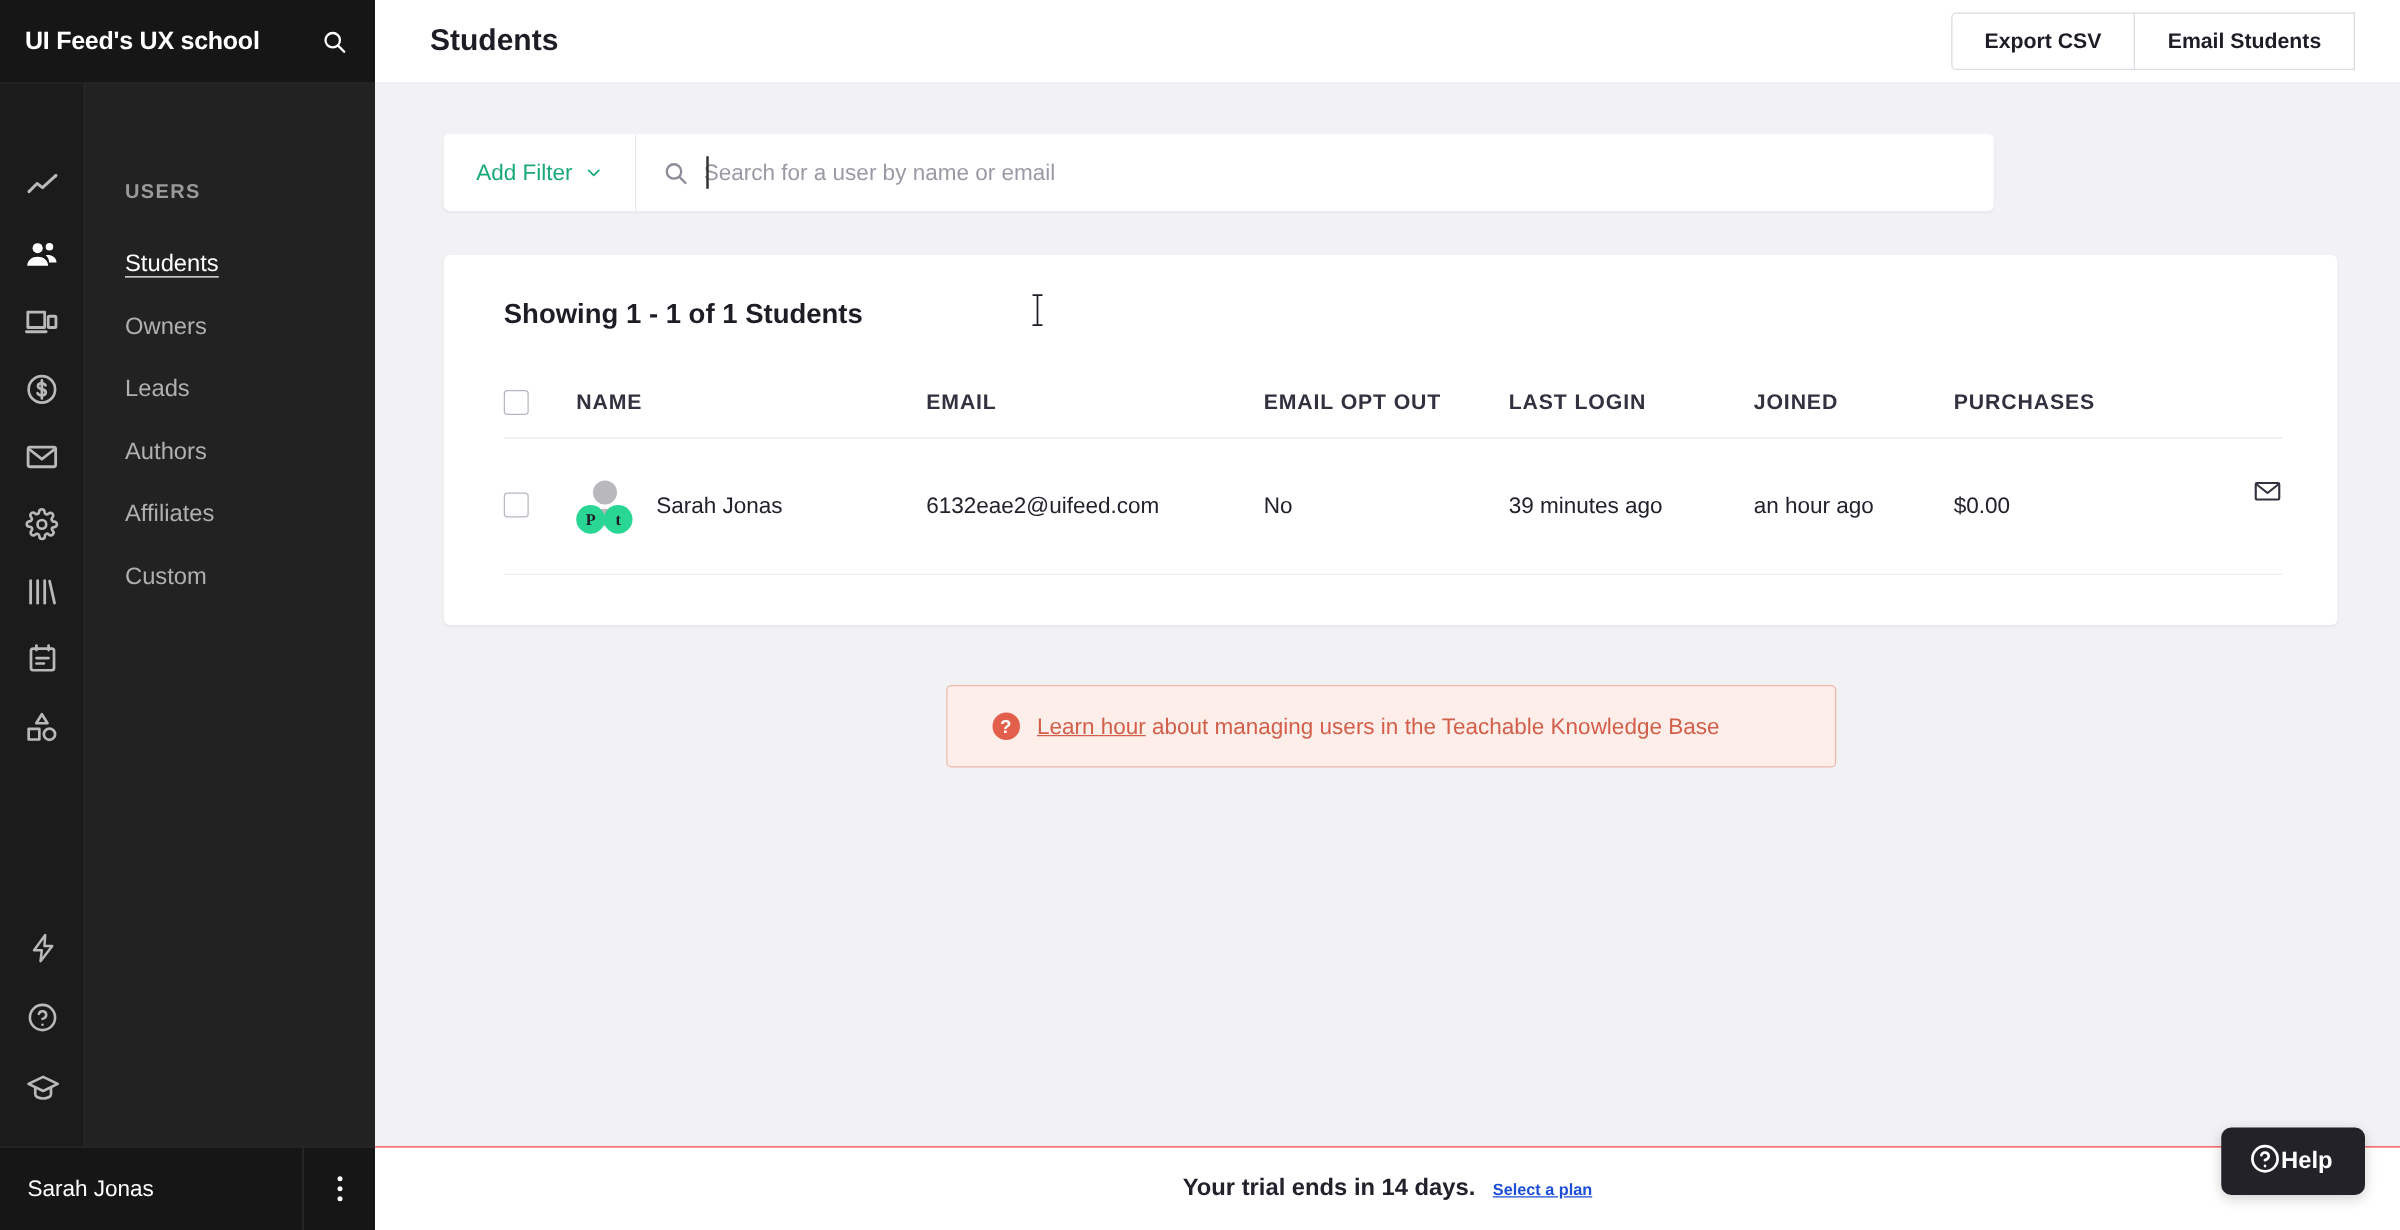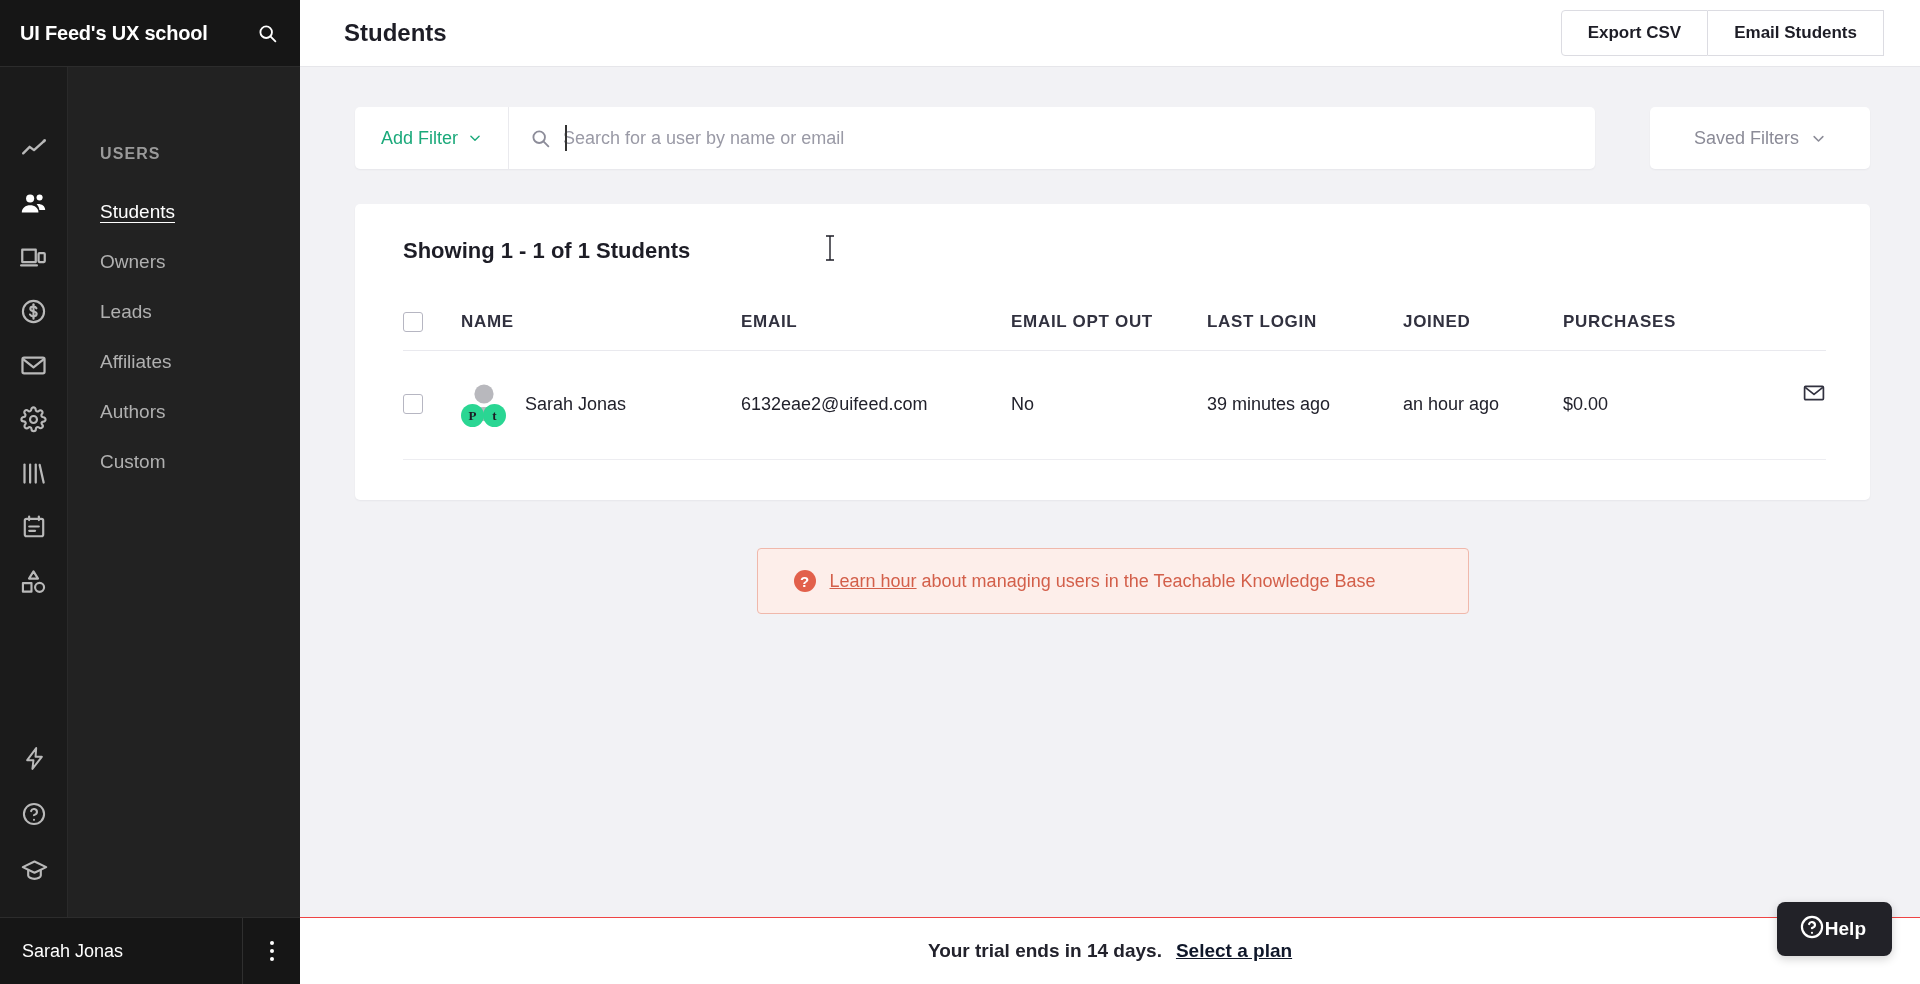--- a/index.html
+++ b/index.html
@@ -168,21 +168,21 @@
     display: flex; align-items: center; justify-content: center; flex: 0 0 22px;
   }
   .notice-text { font-size: 18px; color: #d35f4a; }
   .notice-text a { color: #d35f4a; text-decoration: underline; cursor: pointer; }
 
   .bottombar {
     height: 67px; flex: 0 0 67px; background: #ffffff; border-top: 1px solid #ef4444;
     display: flex; align-items: center; justify-content: center; gap: 14px;
   }
   .trial-text { font-size: 19px; font-weight: bold; color: #22222c; }
-  .trial-link { font-size: 19px; font-weight: bold; color: #0f172a; text-decoration: underline; cursor: pointer; }
+  .trial-link { font-size: 13px; font-weight: bold; color: #1d4ed8; text-decoration: underline; cursor: pointer; }
 
   .help-fab {
     position: absolute; right: 28px; bottom: 28px; height: 54px; padding: 0 26px 0 22px;
     background: #222228; border-radius: 8px; display: flex; align-items: center; gap: 0;
     cursor: pointer; box-shadow: 0 3px 10px rgba(0,0,0,0.18);
   }
   .help-label { color: #ffffff; font-size: 19px; font-weight: bold; }
 
   .mouse-cursor { position: absolute; left: 524px; top: 168px; width: 12px; height: 26px; pointer-events: none; }
 </style>
@@ -299,24 +299,24 @@
         <a class="nav-item active">
           <span class="nav-label">Students</span>
         </a>
         <a class="nav-item">
           <span class="nav-label">Owners</span>
         </a>
         <a class="nav-item">
           <span class="nav-label">Leads</span>
         </a>
         <a class="nav-item">
+          <span class="nav-label">Authors</span>
+        </a>
+        <a class="nav-item">
           <span class="nav-label">Affiliates</span>
-        </a>
-        <a class="nav-item">
-          <span class="nav-label">Authors</span>
         </a>
         <a class="nav-item">
           <span class="nav-label">Custom</span>
         </a>
       </div>
     </div>
 
     <div class="user-bar">
       <span class="user-name">Sarah Jonas</span>
       <span class="user-menu">
@@ -354,26 +354,20 @@
               <svg width="21" height="21" viewBox="0 0 24 24" fill="none" stroke="currentColor" stroke-width="2.1" stroke-linecap="round">
                 <circle cx="10.5" cy="10.5" r="6.6"></circle>
                   <line x1="15.4" y1="15.4" x2="21" y2="21"></line>
               </svg>
             </span>
             <span class="caret-bar"></span>
             <input class="search-input" type="text" placeholder="Search for a user by name or email" style="">
           </div>
         </div>
 
-        <div class="saved-filters">
-          <span>Saved Filters</span>
-          <svg width="15" height="15" viewBox="0 0 24 24" fill="none" stroke="#8b8b97" stroke-width="2.4" stroke-linecap="round" stroke-linejoin="round">
-            <polyline points="5,9 12,16 19,9"></polyline>
-          </svg>
-        </div>
       </div>
 
       <div class="card">
         <div class="card-title">Showing 1 - 1 of 1 Students</div>
 
         <table class="students">
           <colgroup>
             <col class="col-check">
               <col class="col-name">
               <col class="col-email">

